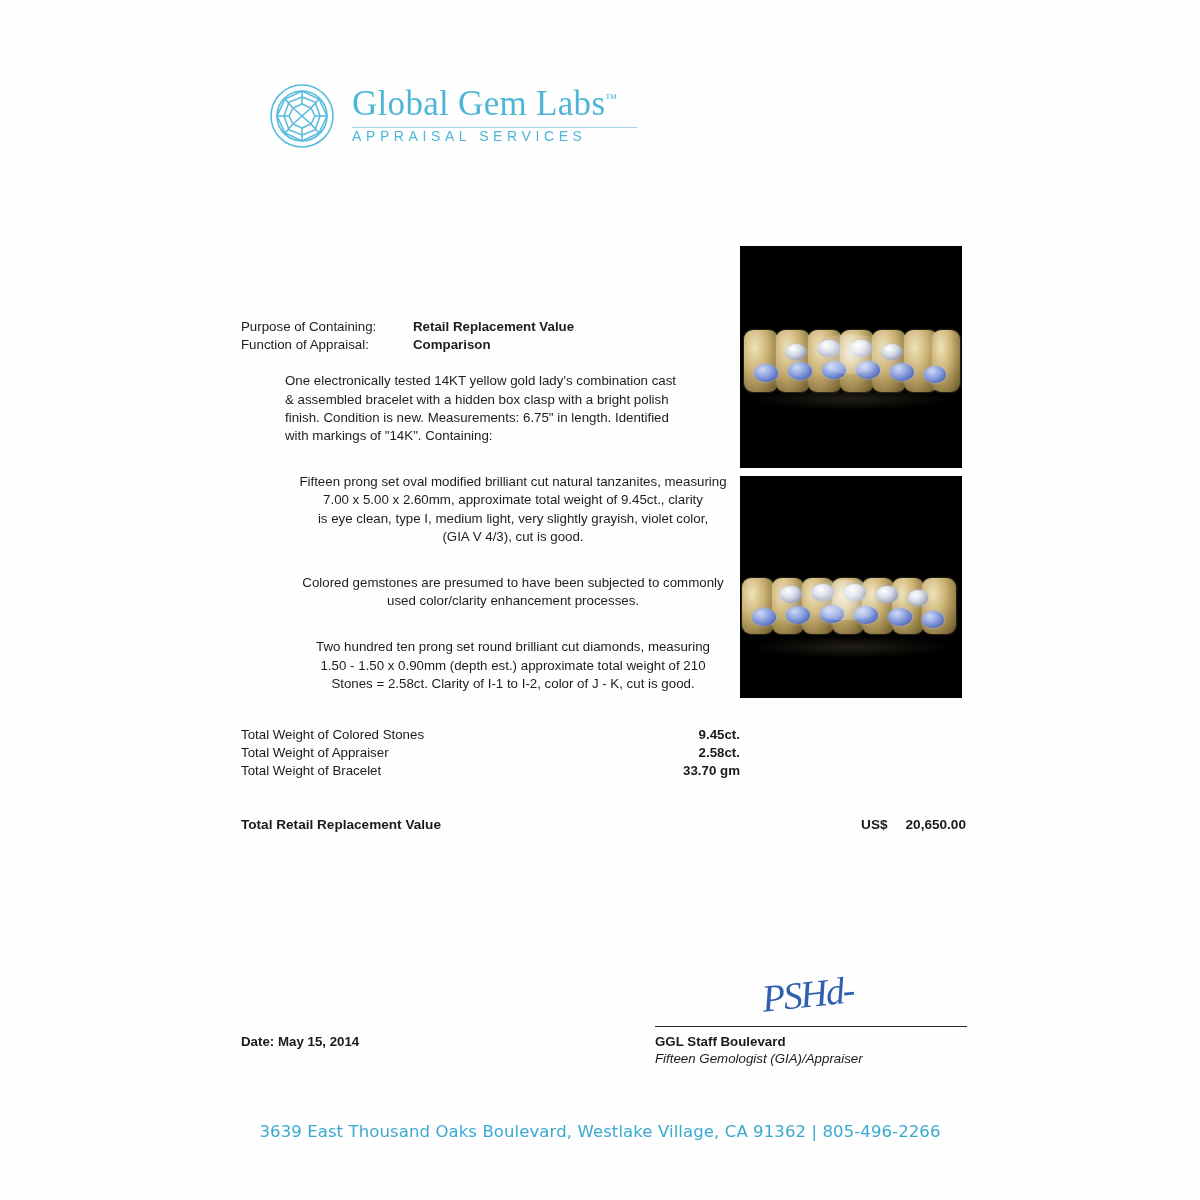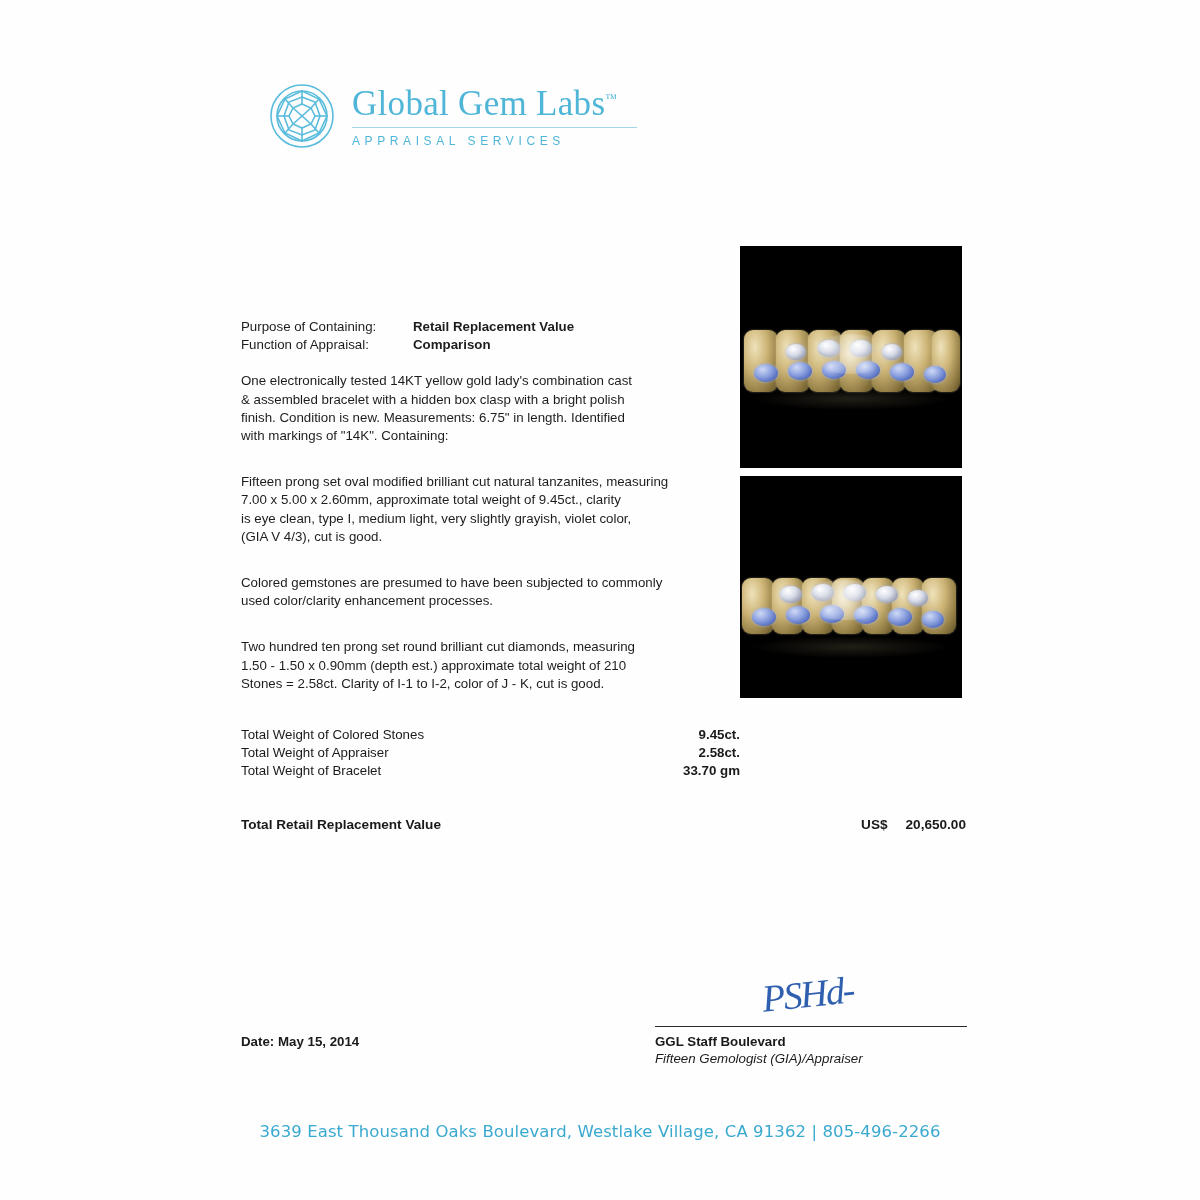--- a/index.html
+++ b/index.html
@@ -54,22 +54,22 @@
     font-size: 12px;
     vertical-align: super;
     color: #4fb6d8;
   }
   .logo-rule {
     margin-top: 3px;
     border-top: 1px solid #9fd6e8;
     width: 285px;
   }
   .logo-sub {
-    margin-top: 6px;
-    font-size: 12px;
+    margin-top: 0;
+    font-size: 14px;
     letter-spacing: 4.6px;
     color: #4fb6d8;
     white-space: nowrap;
   }
 
   
   .content {
     position: absolute;
     left: 241px;
     top: 318px;
@@ -84,23 +84,25 @@
   .kv-label {
     width: 172px;
     flex: 0 0 172px;
   }
   .kv-value {
     font-weight: bold;
   }
   .para {
     margin-top: 18px;
     white-space: pre-line;
+    margin-left: 44px;
   }
   .para.big-gap {
     margin-top: 28px;
+    text-align: center;
   }
 
   
   .photo {
     position: absolute;
     background: #000;
     overflow: hidden;
   }
   .photo.p1 { left: 740px; top: 246px; width: 222px; height: 222px; }
   .photo.p2 { left: 740px; top: 476px; width: 222px; height: 222px; }

